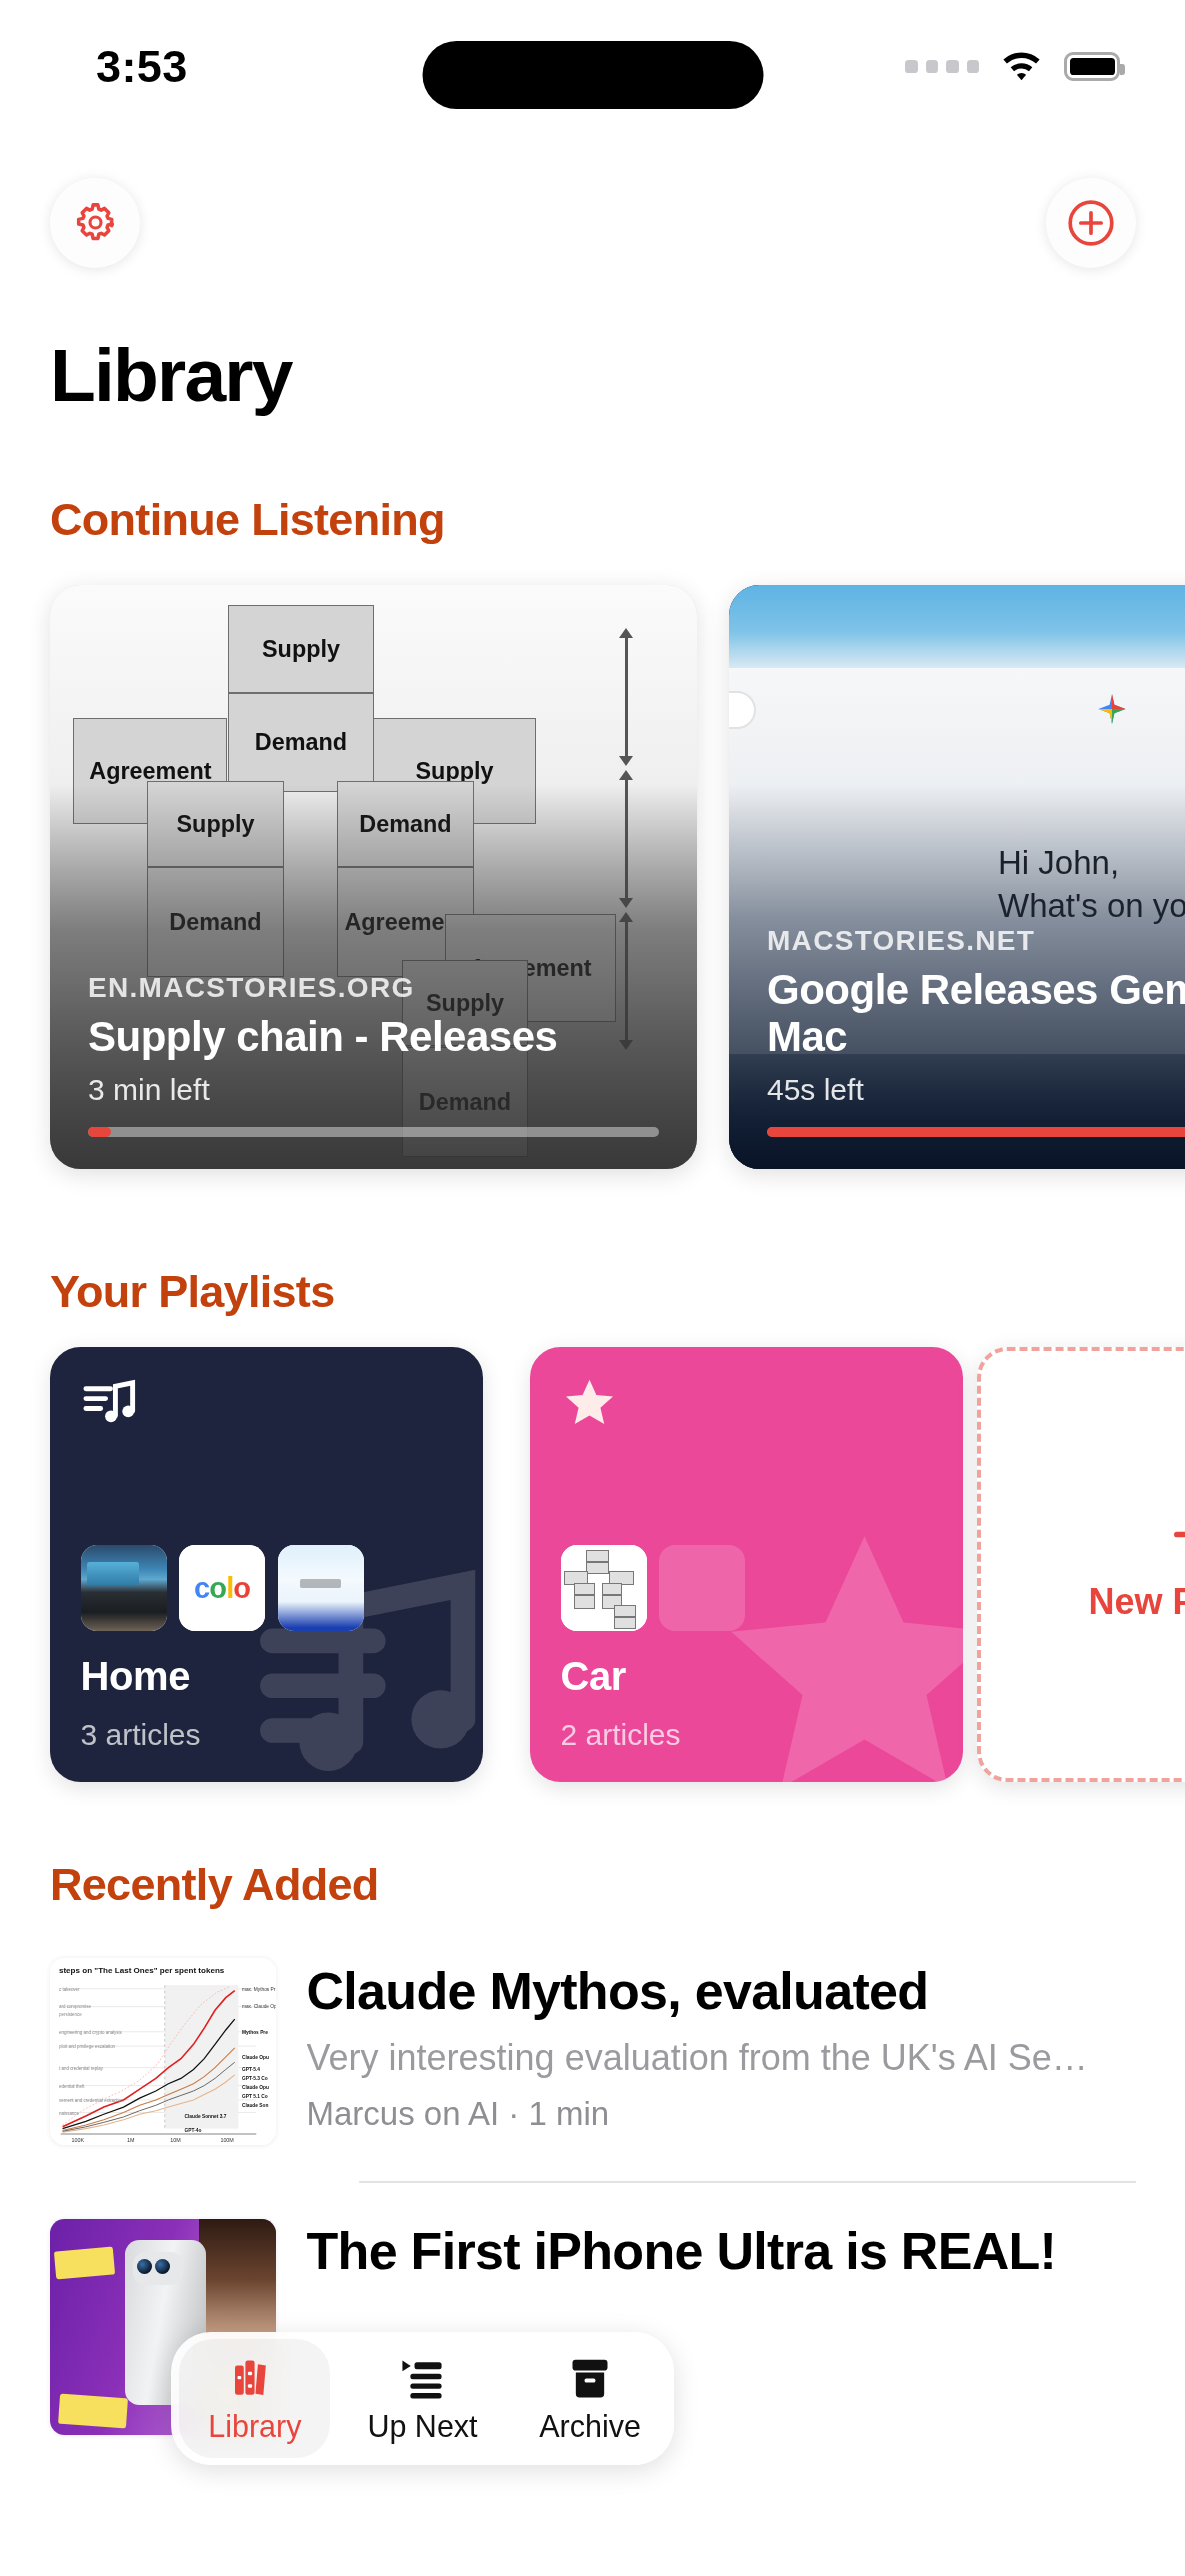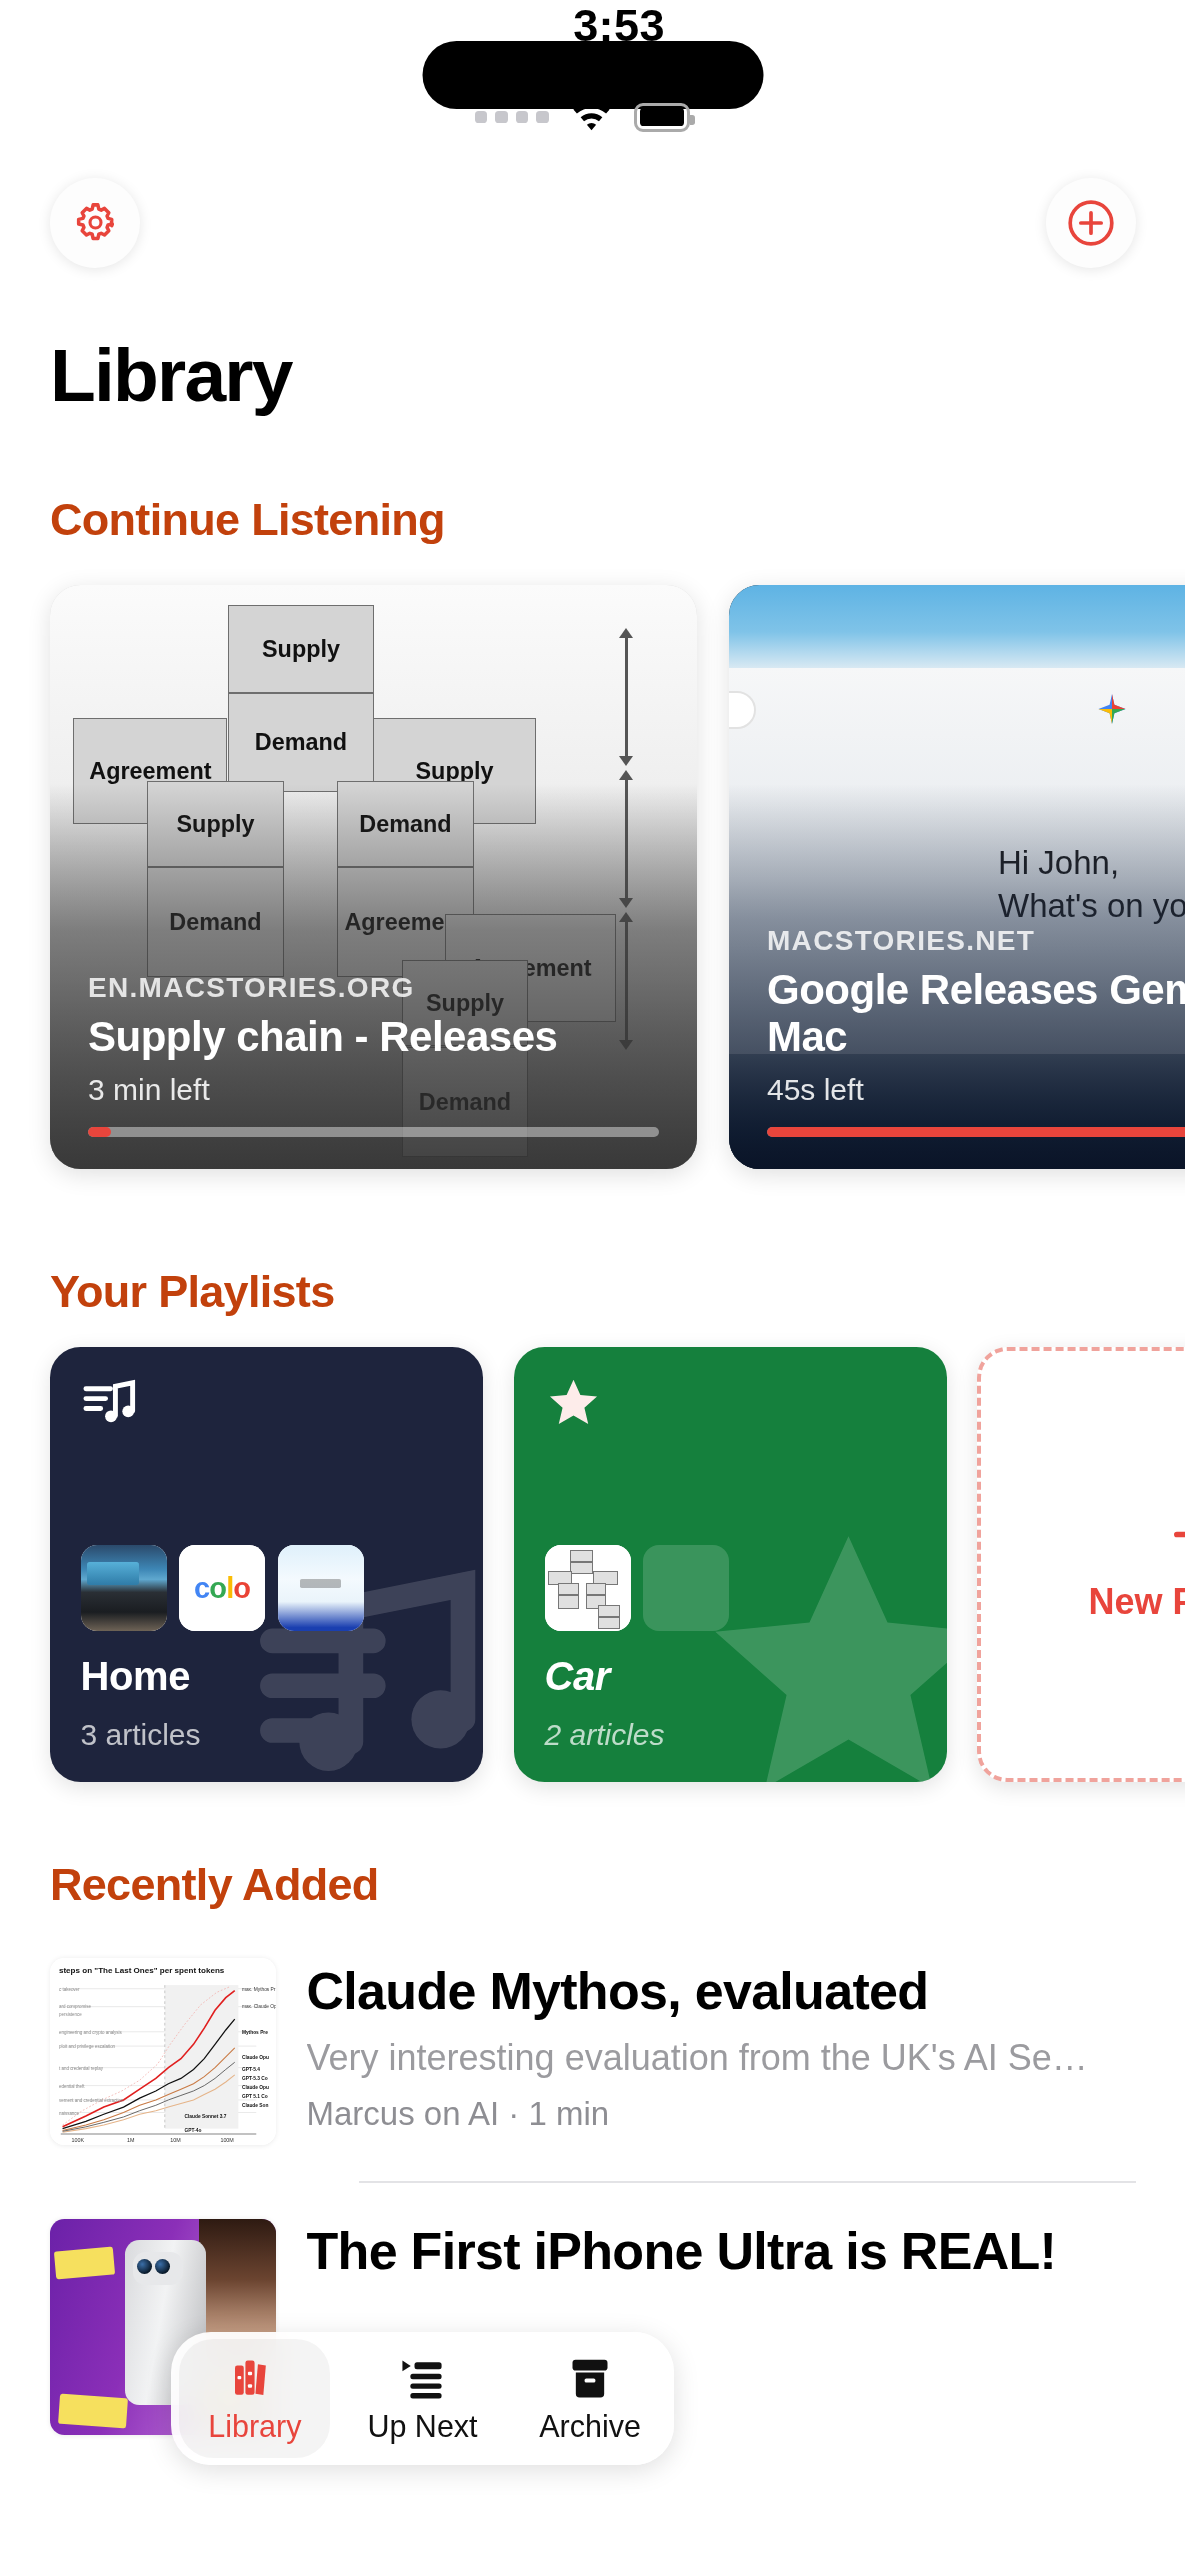--- a/index.html
+++ b/index.html
@@ -8,22 +8,21 @@
     font-family:"Liberation Sans", sans-serif;
     background:#ffffff;
     overflow:hidden;
     position:relative;
   }
 
   
   .status-bar {
     position:absolute; top:0; left:0; width:1186px; height:133px;
     display:flex; align-items:center; justify-content:space-between;
-    padding:0 30px;
-    flex-direction:column;
+    padding:0 44px;
   }
   .status-time {
     font-size:45px; font-weight:600; color:#000; letter-spacing:0.4px;
     margin-left:52px;
   }
   .dynamic-island {
     position:absolute; left:50%; transform:translateX(-50%); top:41px;
     width:341px; height:68px; background:#000; border-radius:36px;
   }
   .status-right { display:flex; align-items:center; gap:20px; margin-right:21.6px; }
@@ -112,21 +111,21 @@
   .gm-spark { position:absolute; left:365px; top:106px; width:36px; height:36px; }
   .gm-greet { position:absolute; left:269px; top:257px; font-size:33px; color:#1d1d1f; line-height:1.3; font-family:"Liberation Sans",sans-serif; white-space:nowrap; }
 
   
   .pl-strip { position:absolute; top:1338px; left:0; width:1186px; height:458px; }
   .pl-card {
     position:absolute; top:9px; width:433px; height:435px;
     border-radius:30.5px; overflow:hidden; box-shadow:0 5.4px 21.6px rgba(0,0,0,0.11);
   }
   #pl-card-0 { left:50px; background:#1e243d; }
-  #pl-card-1 { left:514px; background:#15803d;font-style:italic; }
+  #pl-card-1 { left:530px; background:#ec4899; }
   #pl-card-2 {
     left:977px; background:#fff; border:4.5px dashed #f0a39c;
     display:flex; align-items:center; justify-content:center;
   }
   .pl-icon { position:absolute; left:30.5px; top:27px; }
   .pl-watermark { position:absolute; opacity:0.14; pointer-events:none; }
   .pl-thumbs { position:absolute; left:30.5px; bottom:151px; display:flex; gap:12.6px; }
   .pl-thumb { width:86px; height:86px; border-radius:16px; overflow:hidden; position:relative; background:#fff; }
   .pl-ghost { width:86px; height:86px; border-radius:16px; background:rgba(255,255,255,0.16); }
   .pl-name { position:absolute; left:30.5px; bottom:83px; font-size:40px; font-weight:700; color:#fff; letter-spacing:-0.4px; }

